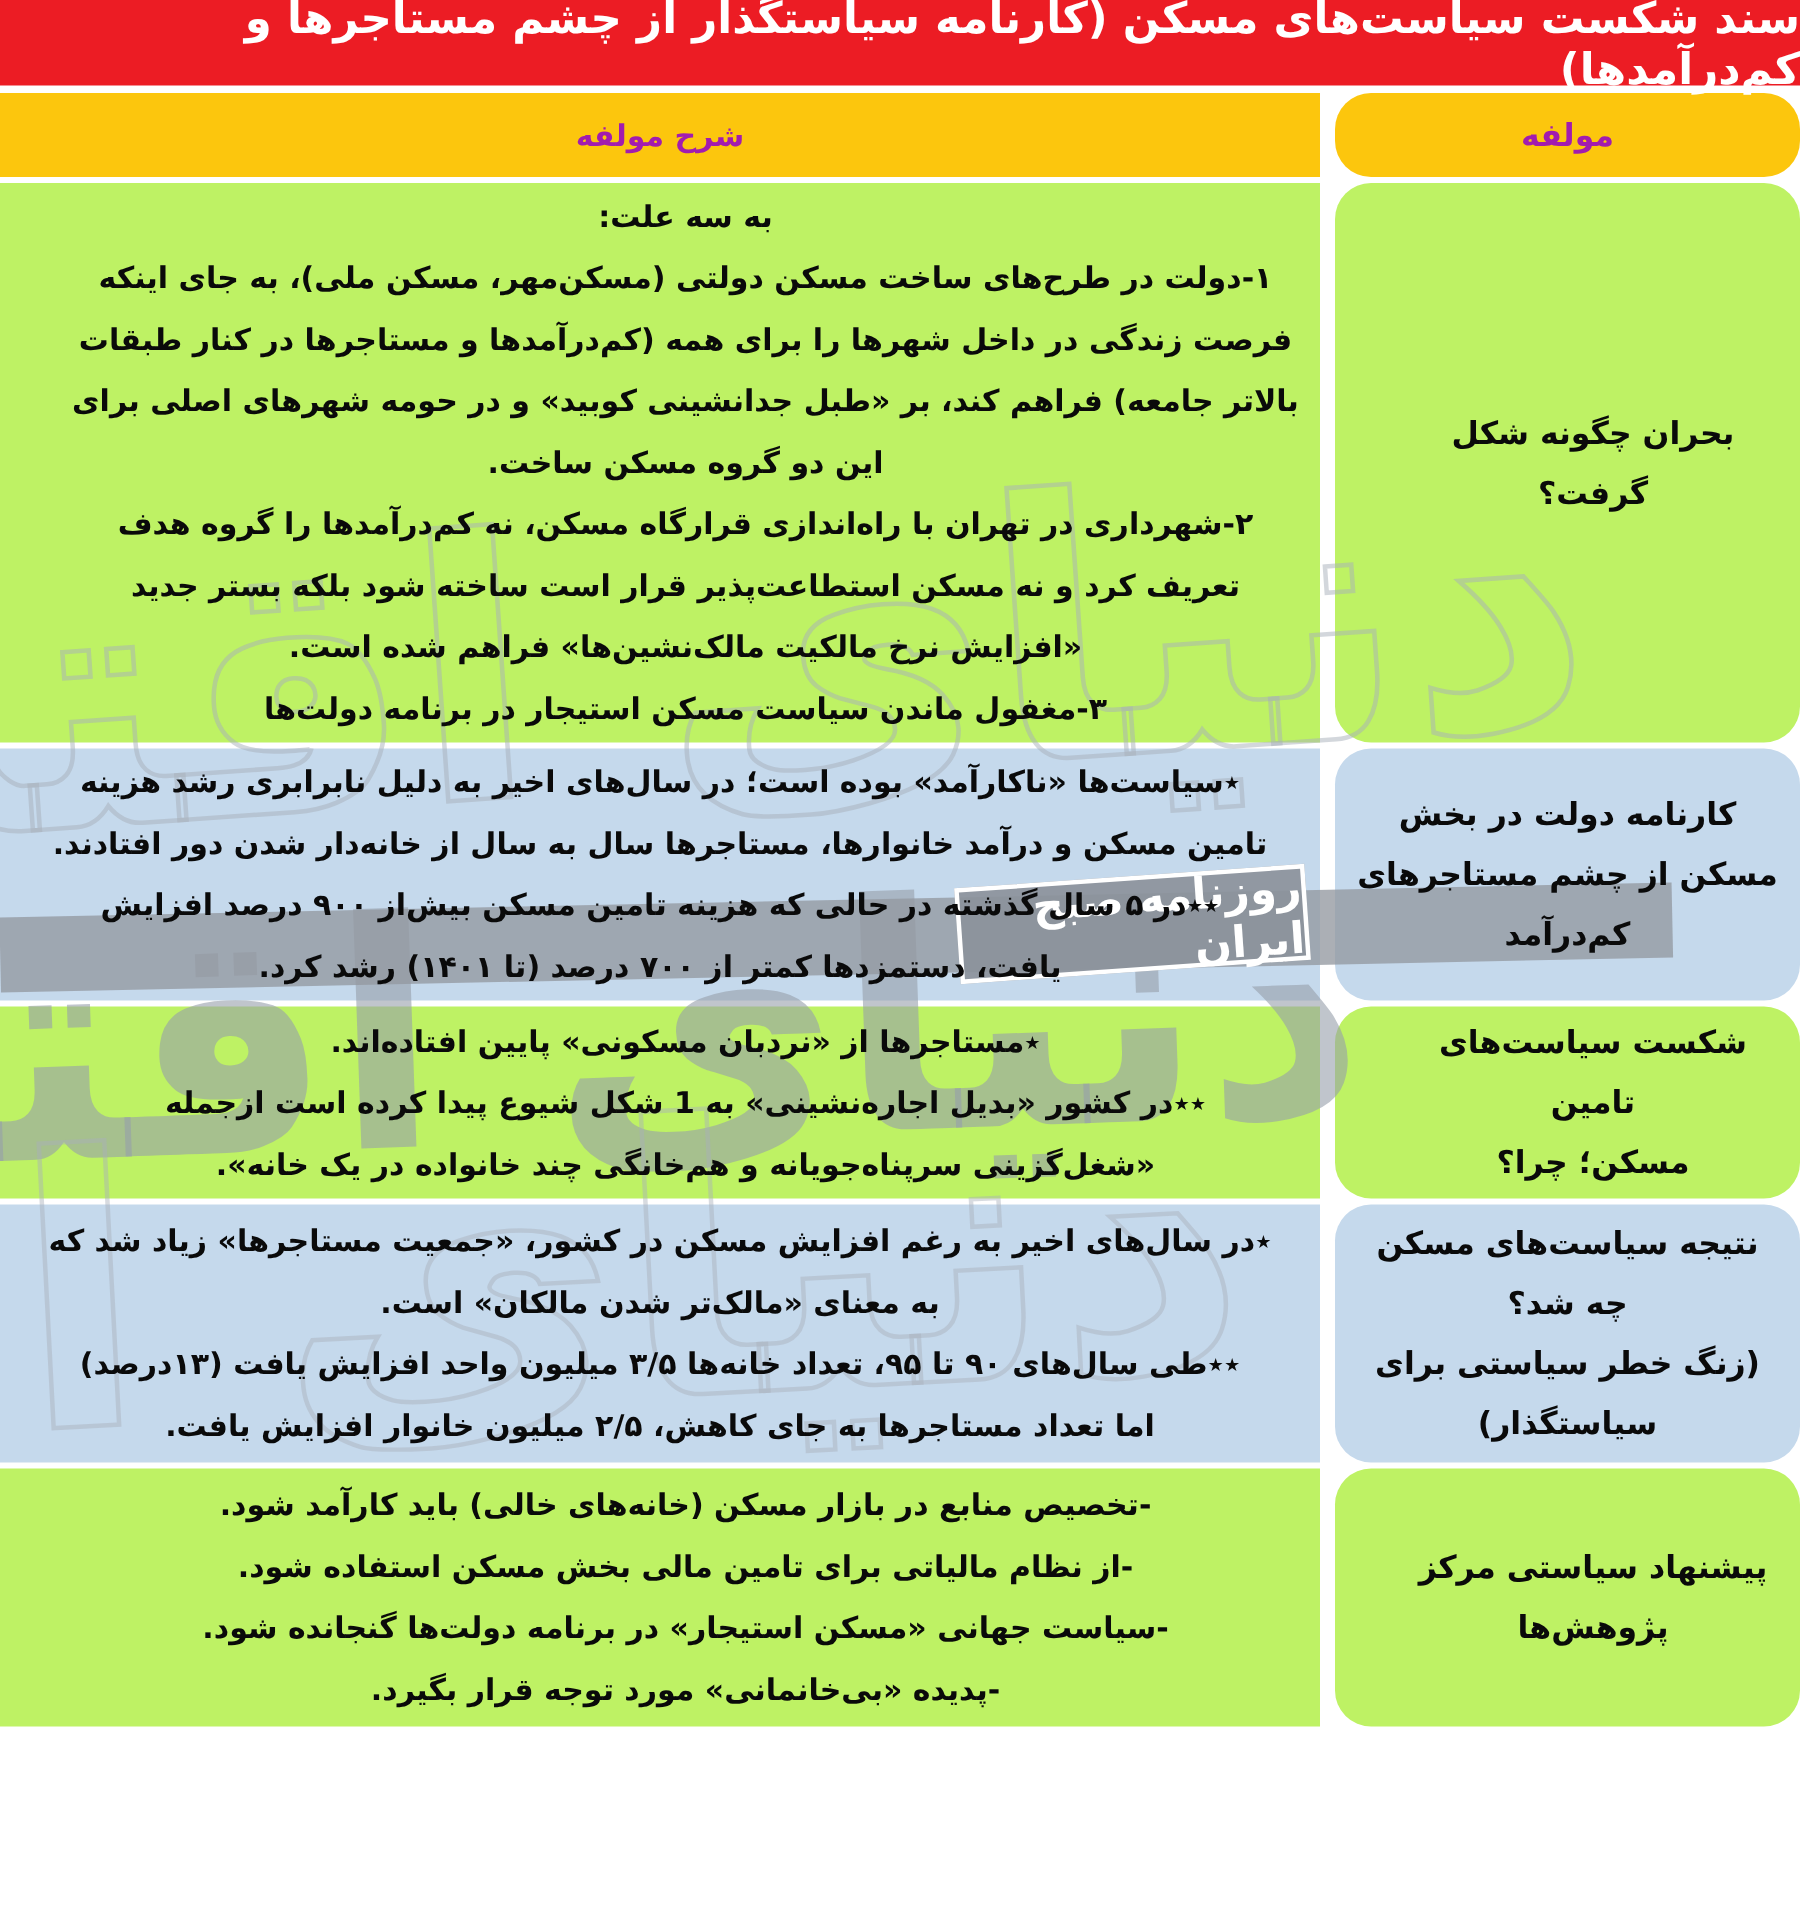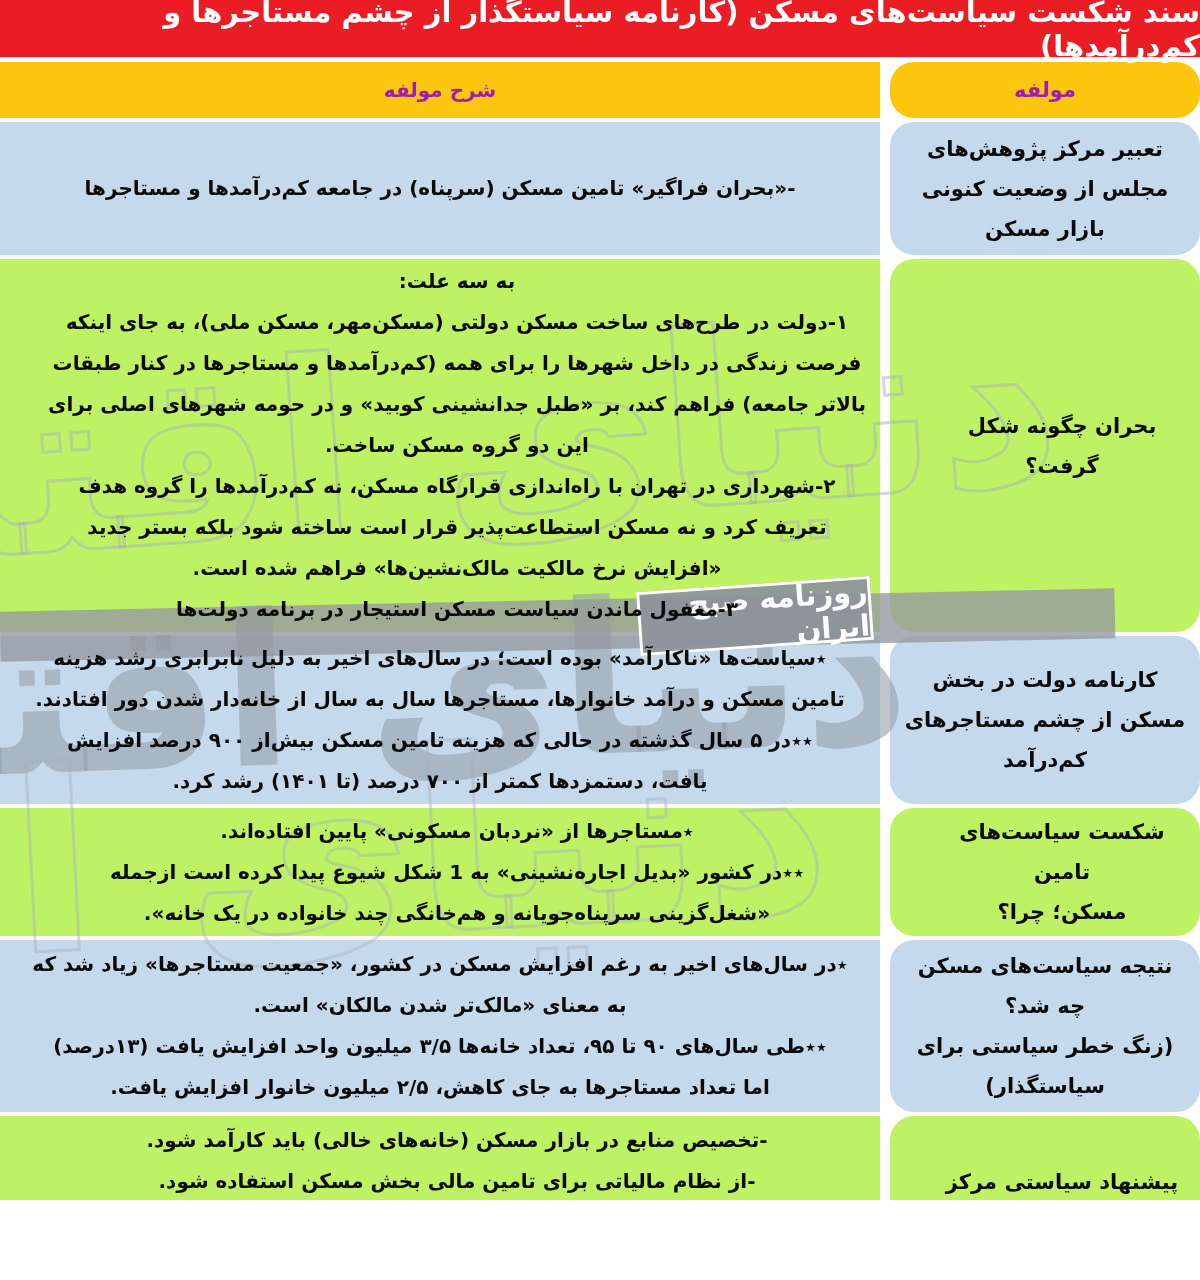--- a/index.html
+++ b/index.html
@@ -98,30 +98,20 @@
 
     <div class="row hrow">
       <div class="cell molafe">
         <span class="txt">مولفه</span>
       </div>
       <div class="cell sharh">
         <span class="txt">شرح مولفه</span>
       </div>
     </div>
 
-    <div class="row r1 r-dark">
-      <div class="cell molafe">
-        <span class="txt">تعبیر مرکز پژوهش‌های
-مجلس از وضعیت کنونی
-بازار مسکن</span>
-      </div>
-      <div class="cell sharh">
-        <span class="txt">-«بحران فراگیر» تامین مسکن (سرپناه) در جامعه کم‌درآمدها و مستاجرها</span>
-      </div>
-    </div>
 
     <div class="row r2 r-light">
       <div class="cell molafe">
         <span class="txt">بحران چگونه شکل گرفت؟</span>
       </div>
       <div class="cell sharh">
         <span class="txt">به سه علت:
 ۱-دولت در طرح‌های ساخت مسکن دولتی (مسکن‌مهر، مسکن ملی)، به جای اینکه
 فرصت زندگی در داخل شهرها را برای همه (کم‌درآمدها و مستاجرها در کنار طبقات
 بالاتر جامعه) فراهم کند، بر «طبل جدانشینی کوبید» و در حومه شهرهای اصلی برای

